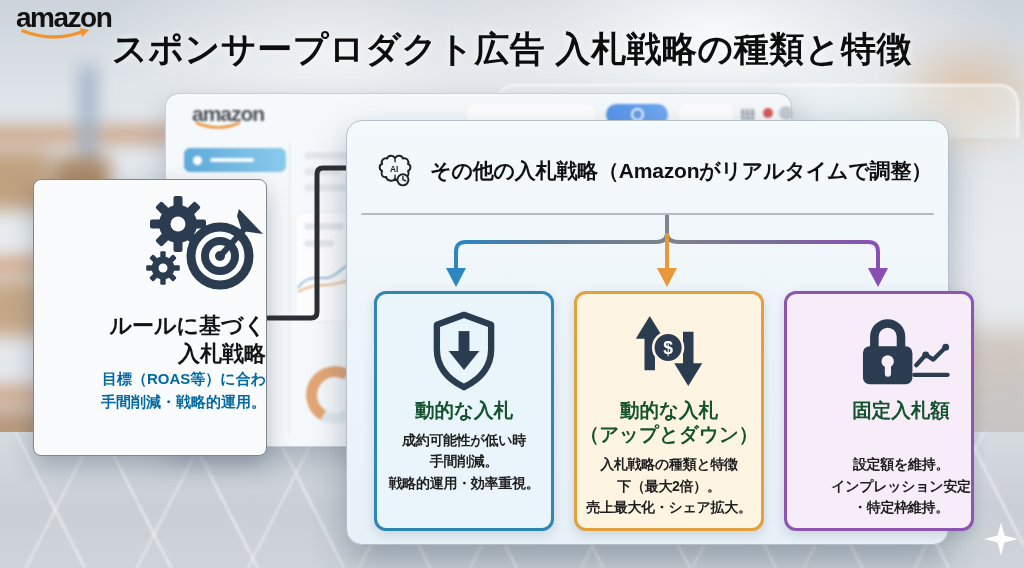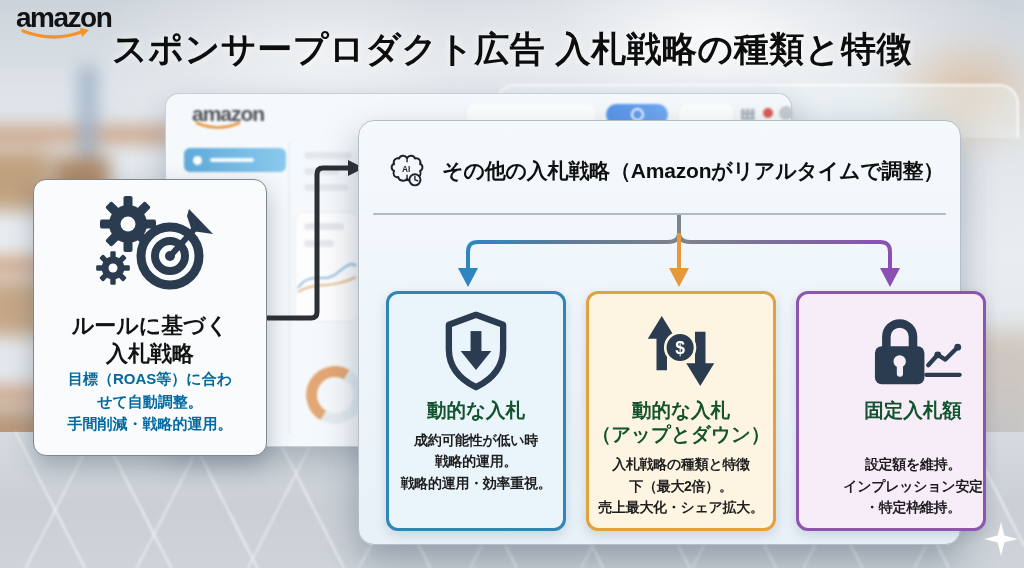--- a/index.html
+++ b/index.html
@@ -63,26 +63,26 @@
   .c-listcard{position:absolute;left:129px;top:118px;width:62px;height:108px;background:rgba(255,255,255,.8);
     border:1px solid #e8ecef;border-radius:8px;}
   .c-listcard .c-bar{position:static;display:block;margin:10px 8px 0 8px;}
   .console-chart{position:absolute;left:130px;top:160px;}
   .c-donut{position:absolute;left:140px;top:272px;width:58px;height:58px;border-radius:50%;
     border:11px solid #e4ecf1;border-top-color:#e2a36f;border-left-color:#e2a36f;transform:rotate(-15deg);box-sizing:border-box;}
   
   .connector-left{position:absolute;left:256px;top:148px;z-index:3;}
   
   .left-card{position:absolute;left:33px;top:179px;width:234px;height:277px;z-index:4;box-sizing:border-box;
-    background:#f9fbfc;border:1.5px solid #7e868e;border-radius:13px;
-    box-shadow:0 10px 24px rgba(40,60,80,.32);text-align:center;padding-top:14px;}
+    background:#f9fbfc;border:1.5px solid #7e868e;border-radius:8px;
+    box-shadow:0 10px 24px rgba(40,60,80,.32);text-align:right;padding-top:14px;}
   .left-card .card-title{margin-top:4px;font-size:22px;line-height:1.28;font-weight:800;color:#131313;}
   .left-card .card-body{font-size:15px;line-height:1.5;font-weight:600;color:#0369a1;}
   
-  .panel{position:absolute;left:358px;top:120px;width:603px;height:425px;z-index:5;box-sizing:border-box;
+  .panel{position:absolute;left:346px;top:120px;width:603px;height:425px;z-index:5;box-sizing:border-box;
     background:linear-gradient(180deg,#f4f9fc,#e8f1f8);border:1px solid #b4bfc7;border-radius:16px;
     box-shadow:0 16px 36px rgba(40,60,85,.35);}
   .panel-header{position:absolute;left:30px;top:16px;right:16px;display:flex;align-items:center;gap:17px;}
   .panel-title{font-size:21px;font-weight:800;color:#101010;white-space:nowrap;letter-spacing:-.2px;}
   .panel-divider{position:absolute;left:14px;right:14px;top:92px;height:2px;background:#b2bbc1;border-radius:1px;}
   .branch{position:absolute;left:0;top:92px;}
   
   .scard{position:absolute;top:170px;height:240px;box-sizing:border-box;border-radius:12px;text-align:center;
     border:3px solid;box-shadow:0 4px 12px rgba(60,80,100,.18);padding-top:10px;}
   .scard .icon-box{height:94px;display:flex;align-items:center;justify-content:center;}
@@ -200,21 +200,20 @@
       <circle cx="86" cy="62" r="5" fill="#2b3c50"></circle>
       <line x1="88" y1="60" x2="114" y2="31" stroke="#2b3c50" stroke-width="6" stroke-linecap="round"></line>
       <polygon points="105,15 129,40 108,37 103,22" fill="#2b3c50"></polygon>
     </svg>
     <div class="card-title">
       <div>ルールに基づく</div>
       <div>入札戦略</div>
     </div>
     <div class="card-body">
       <div>目標（ROAS等）に合わ</div>
-      <div>せて自動調整。</div>
       <div>手間削減・戦略的運用。</div>
     </div>
   </div>
 
   <div class="panel">
     <div class="panel-header">
       <svg width="68" height="68" viewBox="0 0 78 78">
         <path d="M39 11 C35 4, 24 5, 22 12 C14 10, 8 17, 11 24 C4 26, 4 36, 11 39 C7 46, 12 54, 20 52 C21 60, 33 63, 39 56 C45 63, 56 60, 58 52 C66 54, 71 46, 67 39 C74 36, 74 26, 67 24 C70 17, 64 10, 56 12 C54 5, 43 4, 39 11 Z" fill="none" stroke="#1e2226" stroke-width="4.2" stroke-linejoin="round"></path>
         <path d="M39 11 V19 M39 48 V56" stroke="#1e2226" stroke-width="3" stroke-linecap="round"></path>
         <text x="37" y="41" text-anchor="middle" font-size="18" font-weight="bold" fill="#1c1c1c">AI</text>
@@ -253,21 +252,21 @@
           <path d="M42 6 L72 17 V44 C72 64 60 77 42 86 C24 77 12 64 12 44 V17 Z" fill="none" stroke="#2b3c50" stroke-width="7" stroke-linejoin="round"></path>
           <rect x="36" y="24" width="12" height="25" fill="#2b3c50"></rect>
           <polygon points="25,46 59,46 42,67" fill="#2b3c50"></polygon>
         </svg>
       </div>
       <div class="card-title">
         <div>動的な入札</div>
       </div>
       <div class="card-body">
         <div>成約可能性が低い時</div>
-        <div>戦略的運用。</div>
+        <div>手間削減。</div>
         <div>戦略的運用・効率重視。</div>
       </div>
     </article>
 
     <article class="scard scard-orange">
       <div class="icon-box">
         <svg width="84" height="84" viewBox="0 0 96 92">
           <polygon points="26,6 10,32 20,32 20,68 32,68 32,32 42,32" fill="#2b3c50"></polygon>
           <polygon points="70,86 54,60 64,60 64,24 76,24 76,60 86,60" fill="#2b3c50"></polygon>
           <circle cx="47" cy="42" r="17" fill="#2b3c50" stroke="#fdf4e2" stroke-width="3"></circle>

